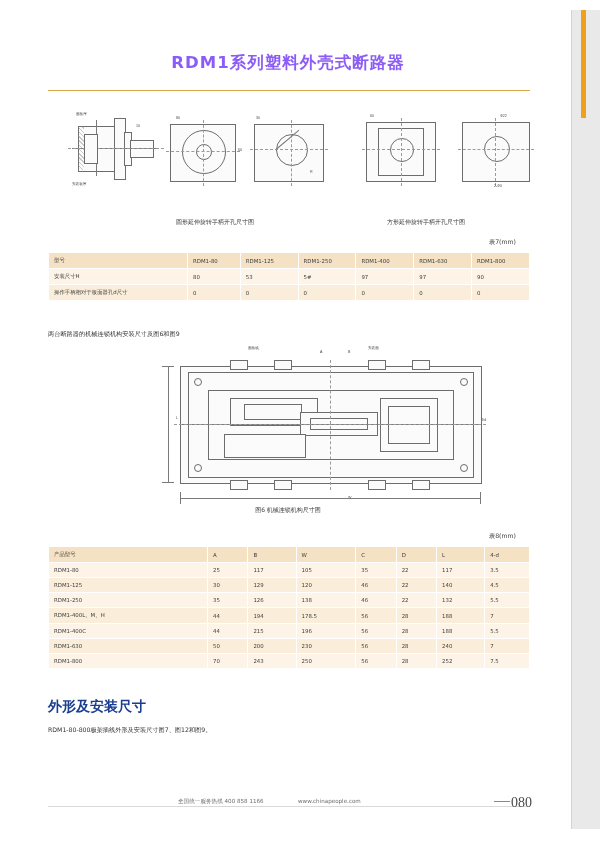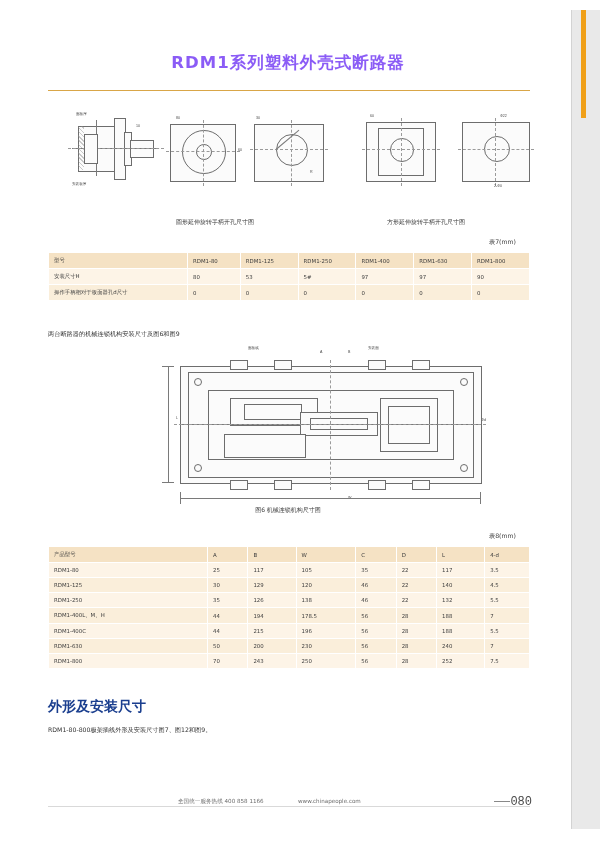--- a/index.html
+++ b/index.html
@@ -189,23 +189,23 @@
     top: 798px;
     font-size: 5.6px;
     color: #6b6b6b;
     font-family: "DejaVu Sans", sans-serif;
     white-space: nowrap;
   }
   .page-num {
     position: absolute;
     right: 40px;
     top: 795px;
-    font-size: 12px;
+    font-size: 14px;
     color: #4a4a4a;
-    font-family: Liberation Mono, monospace;
+    font-family: Liberation Serif, serif;
   }
   .page-num-rule {
     position: absolute;
     right: 62px;
     top: 801px;
     width: 16px;
     border-top: 1px solid #888;
   }
   .hatch {
     position: absolute;

